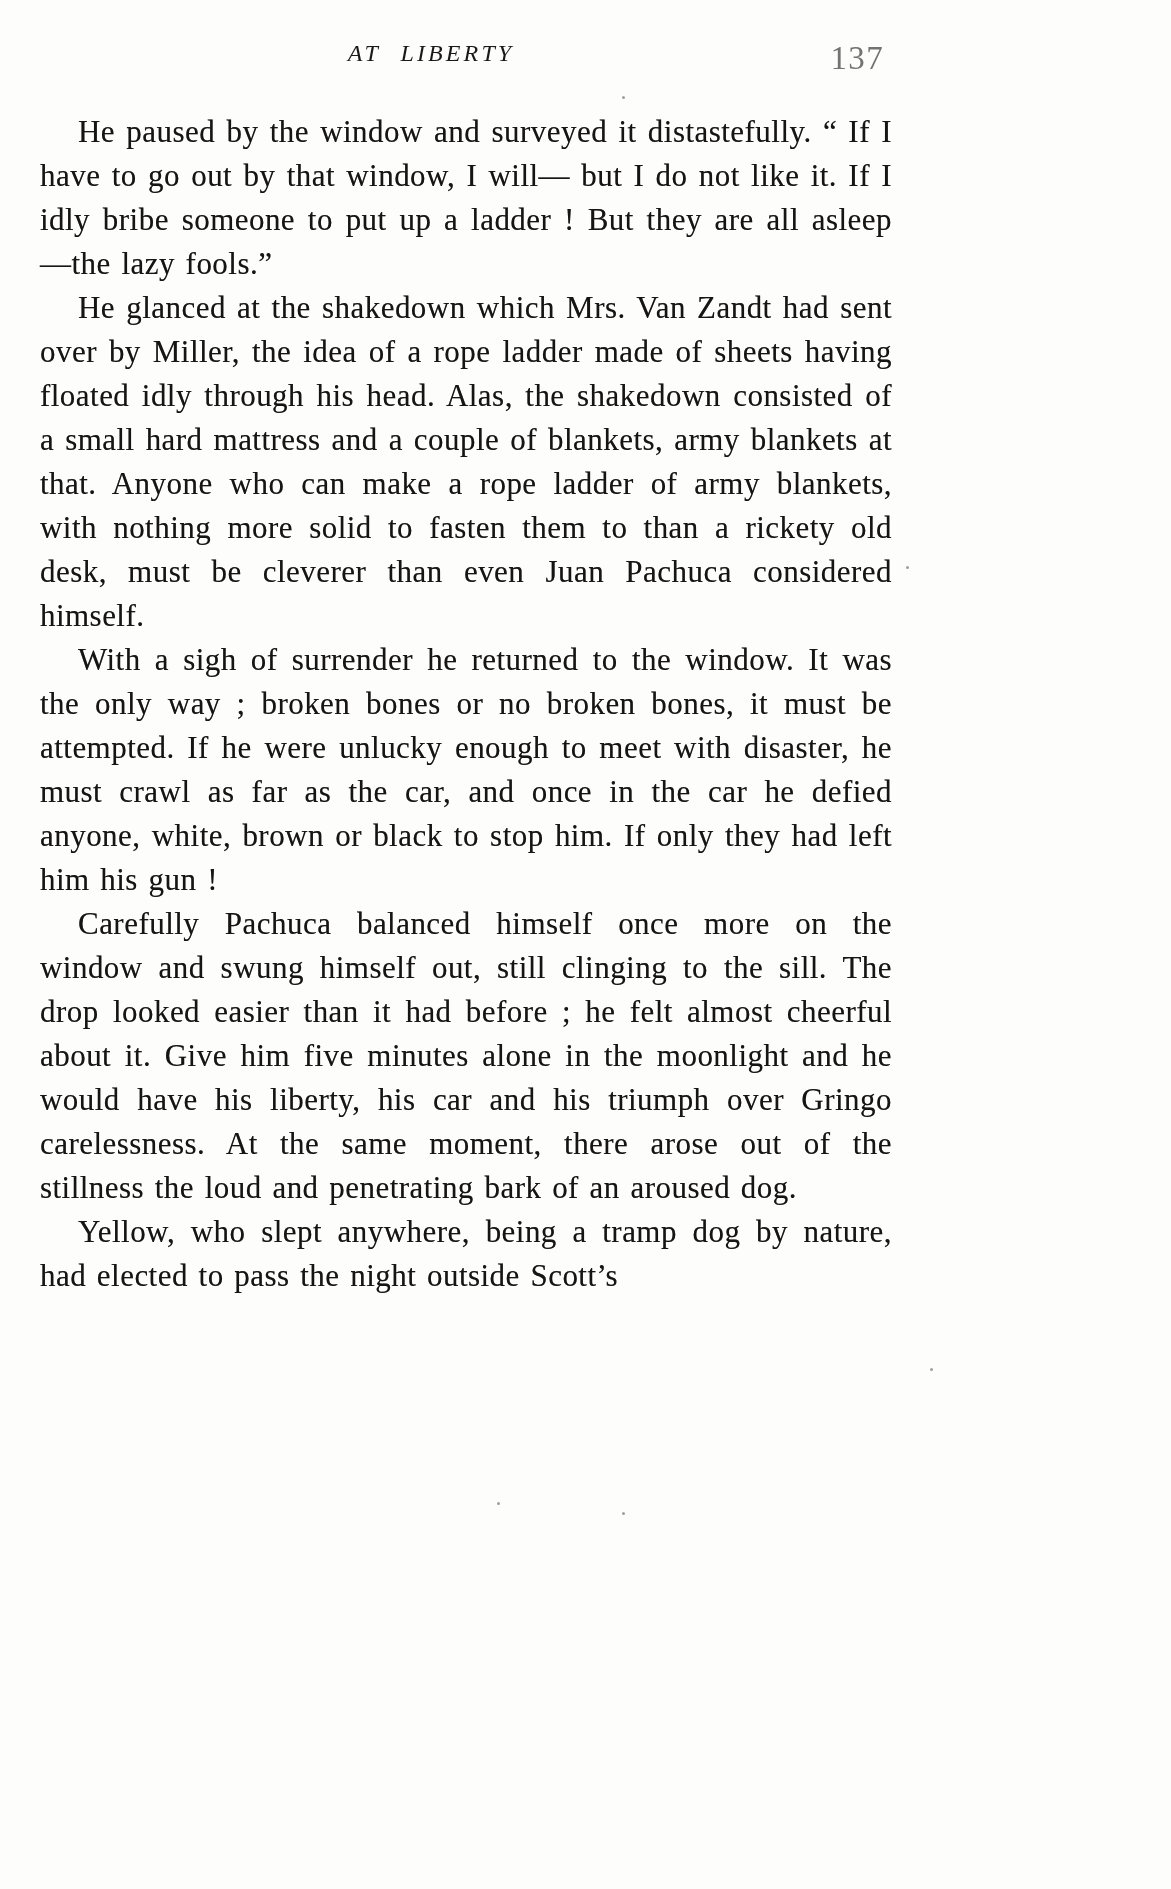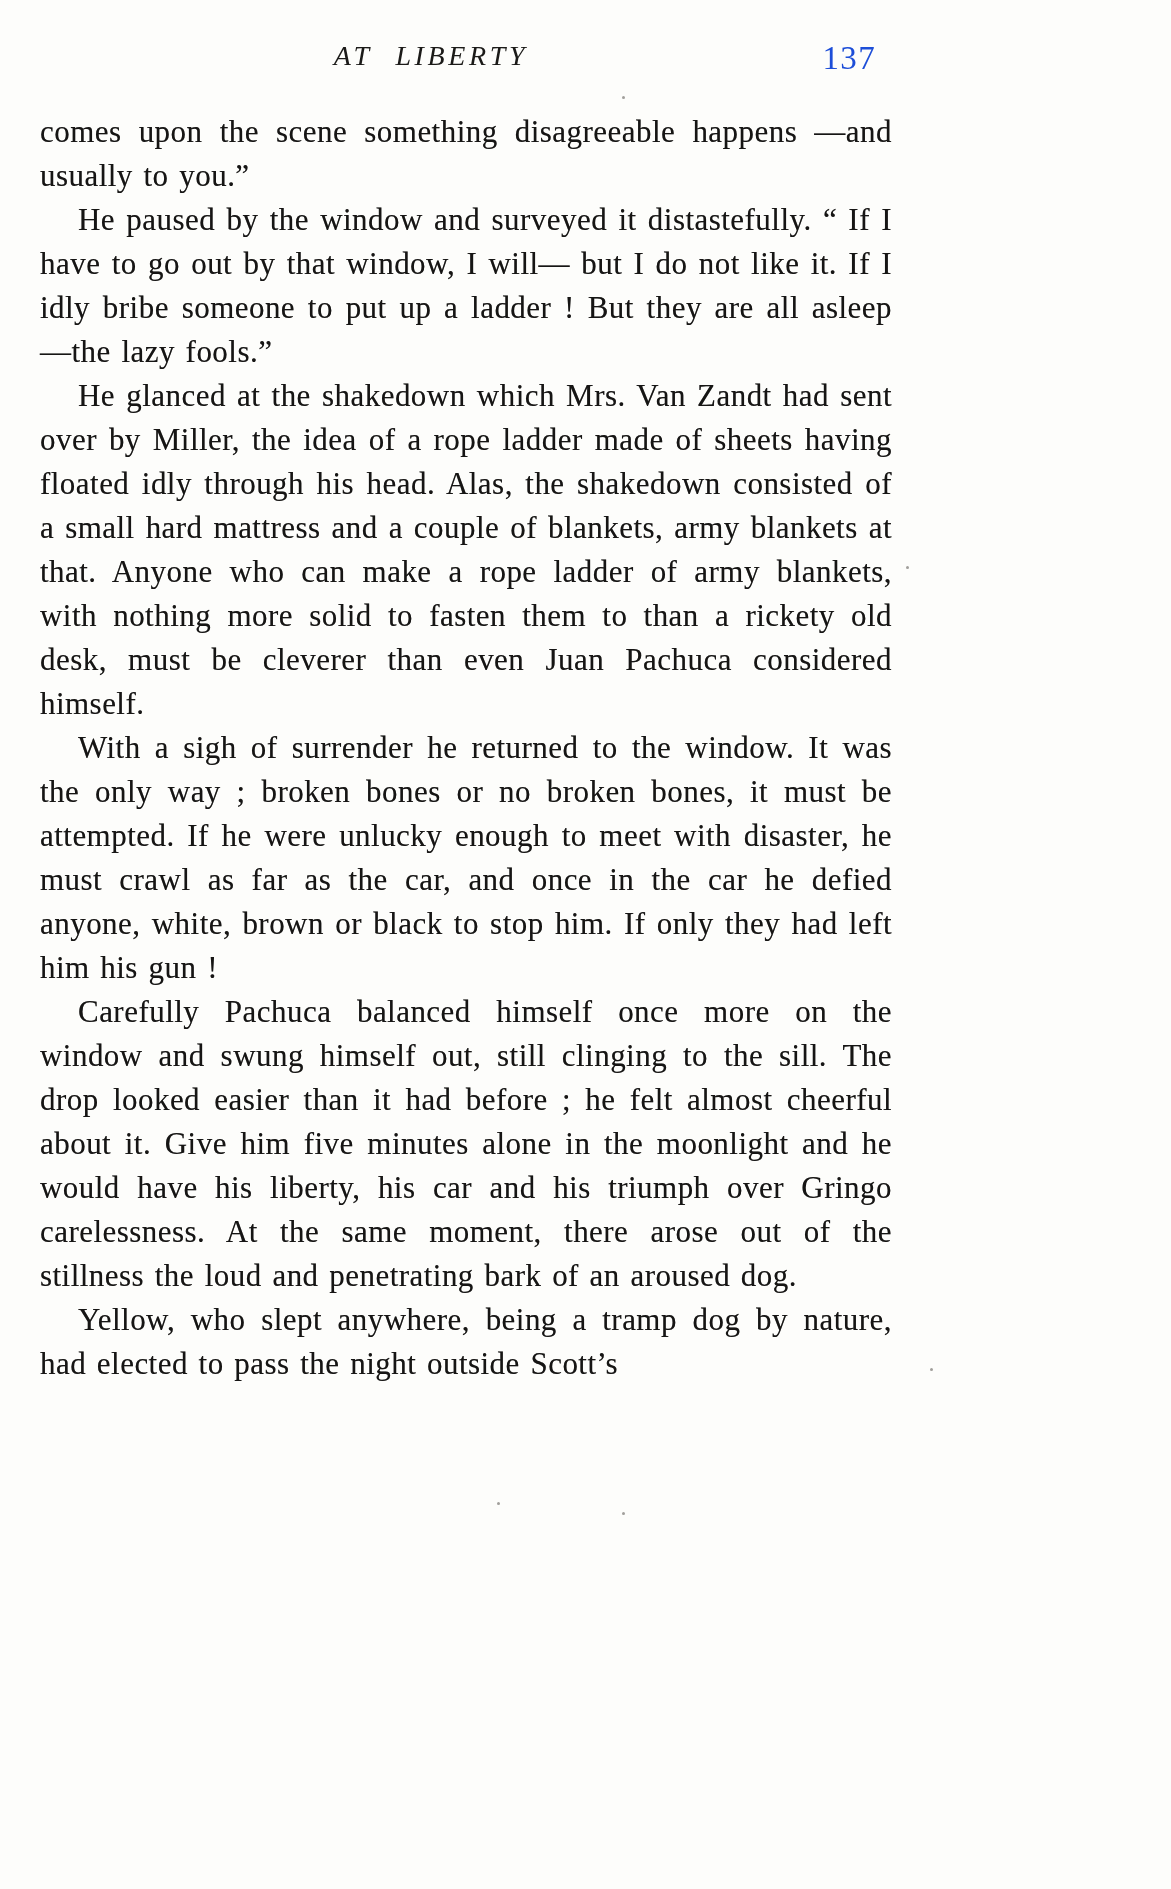--- a/index.html
+++ b/index.html
@@ -24,32 +24,32 @@
     height: 48px;
     margin-bottom: 22px;
   }
   .head-title {
     position: absolute;
     left: 0;
     right: 70px;
     top: 0;
     text-align: center;
     font-style: italic;
-    font-size: 28px;
+    font-size: 24px;
     letter-spacing: 0.13em;
     word-spacing: 0.45em;
     color: #1b1a18;
   }
   .page-number {
     position: absolute;
-    right: 16px;
+    right: 8px;
     top: 0;
     font-size: 33px;
     letter-spacing: 0.04em;
-    color: #1d4ed8;
+    color: #737373;
   }
   .text-block {
     width: 852px;
     font-size: 31px;
     line-height: 44px;
     letter-spacing: 0.015em;
     word-spacing: 0.08em;
     text-align: justify;
     text-shadow: 0 0 0.5px rgba(10, 10, 10, 0.45);
   }
@@ -76,21 +76,20 @@
 <body>
 
 <div class="sheet">
 
   <header class="running-head">
     <div class="head-title">AT LIBERTY</div>
     <div class="page-number">137</div>
   </header>
 
   <main class="text-block">
-    <p class="para first">comes upon the scene something disagreeable happens —and usually to you.”</p>
     <p class="para">He paused by the window and surveyed it distastefully.  “ If I have to go out by that window, I will— but I do not like it.  If I idly bribe someone to put up a ladder !  But they are all asleep—the lazy fools.”</p>
     <p class="para">He glanced at the shakedown which Mrs. Van Zandt had sent over by Miller, the idea of a rope ladder made of sheets having floated idly through his head.  Alas, the shakedown consisted of a small hard mattress and a couple of blankets, army blankets at that.  Anyone who can make a rope ladder of army blankets, with nothing more solid to fasten them to than a rickety old desk, must be cleverer than even Juan Pachuca considered himself.</p>
     <p class="para">With a sigh of surrender he returned to the window. It was the only way ; broken bones or no broken bones, it must be attempted.  If he were unlucky enough to meet with disaster, he must crawl as far as the car, and once in the car he defied anyone, white, brown or black to stop him.  If only they had left him his gun !</p>
     <p class="para">Carefully Pachuca balanced himself once more on the window and swung himself out, still clinging to the sill.  The drop looked easier than it had before ; he felt almost cheerful about it.  Give him five minutes alone in the moonlight and he would have his liberty, his car and his triumph over Gringo carelessness.  At the same moment, there arose out of the stillness the loud and penetrating bark of an aroused dog.</p>
     <p class="para">Yellow, who slept anywhere, being a tramp dog by nature, had elected to pass the night outside Scott’s</p>
   </main>
 
   <span class="speck s1"></span>
   <span class="speck s2"></span>
   <span class="speck s3"></span>

